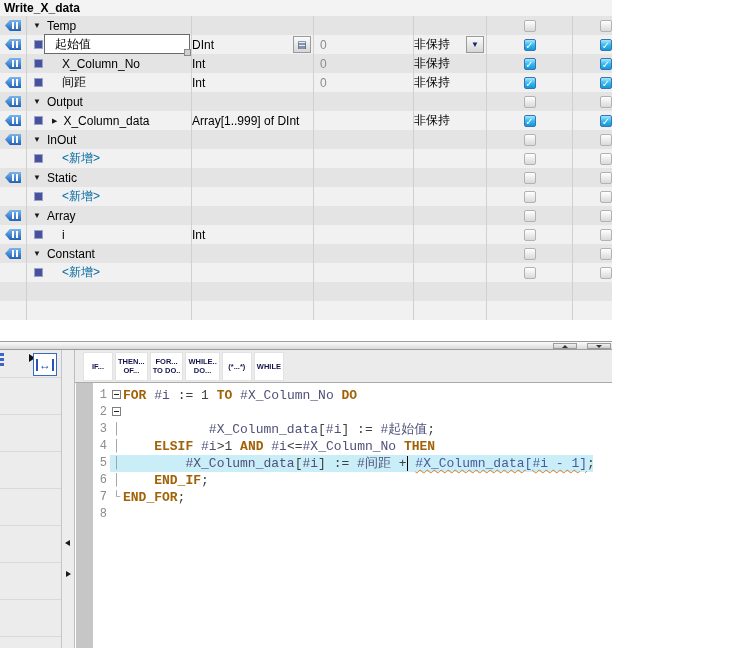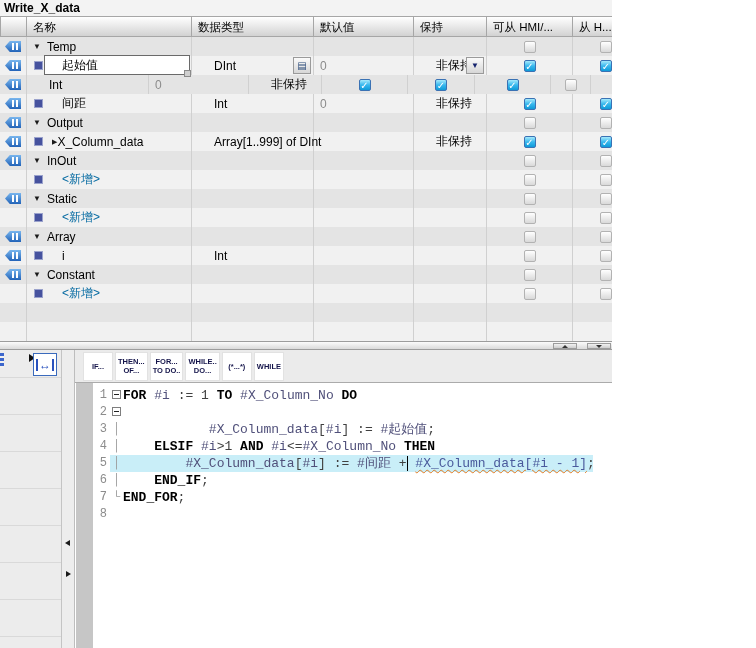--- a/index.html
+++ b/index.html
@@ -24,27 +24,27 @@
   .c4{width:73px;} .c5{width:86px;} .c6{width:67px;} .c7{width:76px;} .c8{width:40px;}
   .cbcell{justify-content:center;}
 
   .tagicon{width:16px;height:11px;background:linear-gradient(180deg,#79b6ee,#2263b8);
            clip-path:polygon(0 50%,30% 0,100% 0,100% 100%,30% 100%);position:relative;flex:none;}
   .tagicon::before,.tagicon::after{content:"";position:absolute;top:2px;width:2px;height:7px;background:#fff;}
   .tagicon::before{left:7px;} .tagicon::after{left:11px;}
   .sectri{font-size:8px;color:#1a1a1a;margin:0 6px 0 6px;}
   .secname{font-size:12px;}
   .bullet{width:7px;height:7px;background:#46529e;border:1px solid #9aa2cc;margin-left:7px;flex:none;}
-  .varname{} .varname.pad{margin-left:19px;}
+  .varname{margin-left:6px;} .varname.pad{margin-left:19px;}
   .addname{margin-left:19px;color:#0369a1;}
   .expand{font-size:7px;color:#1a1a1a;margin-left:9px;}
   .nameedit{position:absolute;left:17px;top:-1px;right:1px;bottom:0;background:#fff;border:1px solid #6a6a6a;
-            display:flex;align-items:center;padding-left:17px;font-size:12px;z-index:2;}
+            display:flex;align-items:center;padding-left:10px;font-size:12px;z-index:2;}
   .editgrip{position:absolute;right:-2px;bottom:-3px;width:5px;height:5px;background:#cfcfcf;border:1px solid #8a8a8a;}
-  .td .val{margin-left:22px;}
+  .td .val{margin-left:0;}
   .defval{margin-left:6px;color:#8b8b8b;}
   .minibtn{position:absolute;right:2px;top:1px;width:16px;height:15px;background:linear-gradient(#fbfbfb,#d6d6d6);
            border:1px solid #9a9a9a;display:flex;align-items:center;justify-content:center;font-size:8px;color:#16246e;}
   .minibtn.browse{color:#2a4a7a;font-size:10px;}
   .cb{width:12px;height:12px;border-radius:2px;box-sizing:border-box;flex:none;text-align:center;}
   .cb.off{background:linear-gradient(#ffffff,#d9d9d9);border:1px solid #b2b2b2;}
   .cb.on{background:linear-gradient(#a6eafc 0%,#38b8ee 50%,#0f9ad8 100%);border:1px solid #3a72b4;
          color:#fff;font-size:10px;font-weight:bold;line-height:11px;}
 
   
@@ -86,49 +86,38 @@
   .lines{position:absolute;left:18px;top:4px;right:0;font-family:"Liberation Mono","DejaVu Sans Mono",monospace;
          font-size:13px;line-height:17px;}
   .cl{display:flex;height:17px;}
   .ln{width:14px;flex:none;text-align:right;color:#8c8c8c;font-size:12px;padding-right:3px;}
   .lnbody{display:flex;flex:1;}
   .hl .lnbody{background:linear-gradient(90deg,#c9eef8 0,#c9eef8 483px,rgba(255,255,255,0) 483px);}
   .fold{width:13px;flex:none;display:flex;justify-content:center;color:#9a9a9a;font-size:12px;line-height:17px;}
   .foldbox{width:9px;height:9px;margin-top:3px;border:1px solid #7e7e7e;background:#fff;position:relative;box-sizing:border-box;}
   .foldbox::after{content:"";position:absolute;left:1px;right:1px;top:3px;height:1px;background:#222;}
   .codeline{white-space:pre;}
-  .codeline .k{color:#000000;font-weight:bold;}
+  .codeline .k{color:#a16207;font-weight:bold;}
   .codeline .v{color:#50507a;}
   .codeline .n{color:#404040;}
   .codeline .o{color:#404040;}
   .codeline .s{color:#404040;}
   .codeline .w{color:#4a5a9c;text-decoration:underline wavy #e07820 1px;text-underline-offset:2px;}
   .cursor{border-left:1px solid #000;height:15px;align-self:center;}
 </style>
 </head>
 <body>
 
 <div id="screen">
 
   <div class="titlebar">
     <span class="t">Write_X_data</span>
   </div>
 
   <div class="iftable">
-    <div class="thead">
-      <div class="th c0"></div>
-      <div class="th c1">名称</div>
-      <div class="th c2">数据类型</div>
-      <div class="th c3">默认值</div>
-      <div class="th c4">保持</div>
-      <div class="th c5">可从 HMI/...</div>
-      <div class="th c6">从 H...</div>
-      <div class="th c7">在 HMI ...</div>
-      <div class="th c8">设定值</div>
-    </div>
     <div id="tbody">
         <div class="trow dk">
           <div class="td c0">
             <span class="tagicon"></span>
           </div>
           <div class="td c1">
             <span class="sectri">▼</span>
             <span class="secname">Temp</span>
           </div>
           <div class="td c2"></div>
@@ -175,20 +164,24 @@
           <div class="td cbcell c7">
             <span class="cb on">✓</span>
           </div>
           <div class="td cbcell c8">
             <span class="cb off"></span>
           </div>
         </div>
         <div class="trow dk">
           <div class="td c0">
             <span class="tagicon"></span>
+          </div>
+          <div class="td c1">
+            <span class="bullet"></span>
+            <span class="varname pad">X_Column_No</span>
           </div>
           <div class="td c2">
             <span class="val">Int</span>
           </div>
           <div class="td c3">
             <span class="defval">0</span>
           </div>
           <div class="td c4">
             <span class="val">非保持</span>
           </div>

